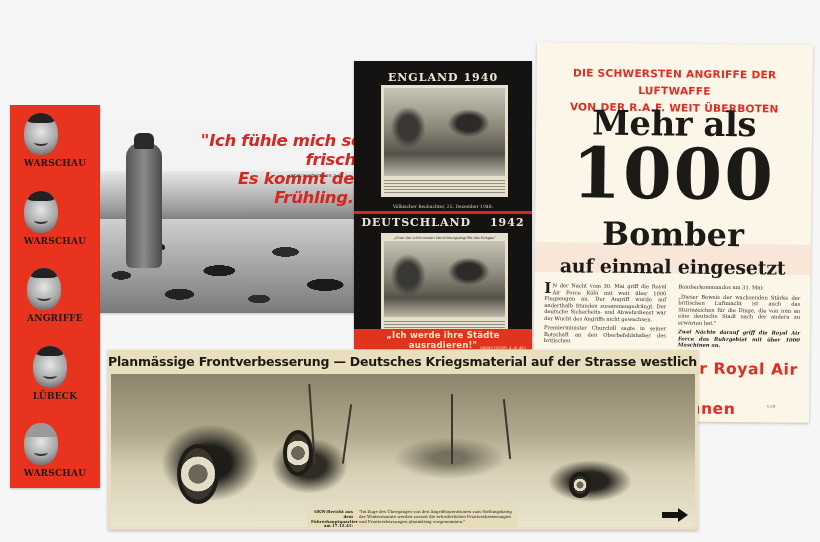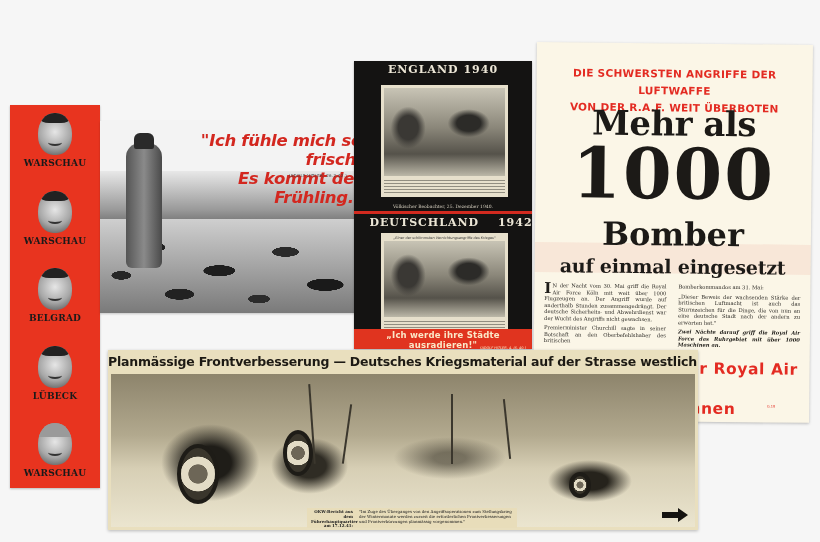--- a/index.html
+++ b/index.html
@@ -6,21 +6,21 @@
   html, body { width: 820px; height: 542px; overflow: hidden; }
   body { background: #f6f6f6; position: relative; font-family: "DejaVu Sans", sans-serif; }
 
   
   .strip {
     position: absolute; left: 10px; top: 105px; width: 90px; height: 383px;
     background: #e8341f; box-shadow: 0 1px 2px rgba(0,0,0,.25);
     display: flex; flex-direction: column; align-items: center; justify-content: space-between;
     padding: 8px 0 10px;
   }
-  .face-block { display: flex; flex-direction: column; align-items: center; }
+  .face-block { display: flex; flex-direction: column; }
   .face {
     width: 34px; height: 42px; border-radius: 48% 48% 45% 45%;
     background: radial-gradient(circle at 50% 45%, #e6e6e6 0%, #a7a7a7 55%, #4b4b4b 100%);
     position: relative; overflow: hidden;
   }
   .face::before { 
     content: ""; position: absolute; left: 2px; right: 2px; top: -4px; height: 14px;
     background: #222; border-radius: 50% 50% 30% 30%;
   }
   .face::after { 
@@ -74,41 +74,41 @@
 
   
   .compare {
     position: absolute; left: 354px; top: 61px; width: 178px; height: 288px;
     background: #141312; box-shadow: 0 1px 2px rgba(0,0,0,.3); overflow: hidden;
   }
   .compare .title {
     text-align: center; font-family: "DejaVu Serif", serif; font-weight: bold;
     color: #ece6d6; letter-spacing: 1px;
   }
-  .compare .t1 { position: absolute; top: 2px; left: 0; width: 100%; font-size: 11px; }
+  .compare .t1 { position: absolute; top: 10px; left: 0; width: 100%; font-size: 11px; }
   .compare .photo {
     position: absolute; left: 27px; width: 127px;
     background: #e7e0cc; padding: 3px;
   }
   .compare .photo .img {
     width: 100%;
     background:
       radial-gradient(ellipse 30px 20px at 70% 40%, #2c2b28 40%, transparent 70%),
       radial-gradient(ellipse 25px 30px at 20% 45%, #3a3834 40%, transparent 70%),
       linear-gradient(#c8c4b5 0%, #8b877a 45%, #55524a 75%, #bcb8a8 100%);
   }
   .compare .photo .cap { margin-top: 2px; height: 16px;
     background: repeating-linear-gradient(#e7e0cc 0 2px, #6d6a60 2px 3px); opacity:.7; }
   .compare .p1 { top: 24px; height: 112px; }
   .compare .p1 .img { height: 88px; }
   .compare .src { position: absolute; left: 0; width: 100%; text-align: center;
     font-family: "DejaVu Serif", serif; font-size: 4.5px; color: #d9d3c3; }
   .compare .s1 { top: 143px; }
   .compare .redline { position: absolute; top: 150px; left: 0; width: 100%; height: 3px; background: #d22a1f; }
-  .compare .t2 { position: absolute; top: 155px; left: 8px; width: 100%; font-size: 11px; word-spacing: 14px; }
+  .compare .t2 { position: absolute; top: 155px; left: 0; width: 100%; font-size: 11px; word-spacing: 14px; }
   .compare .p2 { top: 172px; height: 100px; }
   .compare .p2 .sub { font-size: 3.5px; font-style: italic; text-align: center; color: #333; height: 5px; }
   .compare .p2 .img { height: 76px; }
   .compare .red-banner {
     position: absolute; left: 0; top: 268px; width: 100%; height: 22px; background: #e0341f;
   }
   .compare .red-banner .q {
     position: absolute; left: 0; top: 1px; width: 100%; text-align: center;
     font-family: "DejaVu Sans", sans-serif; font-weight: bold; font-size: 8.5px; color: #fbe8c8;
     letter-spacing: .2px;
@@ -194,21 +194,21 @@
   <div class="face-block">
     <div class="face"></div>
     <div class="city">WARSCHAU</div>
   </div>
   <div class="face-block">
     <div class="face"></div>
     <div class="city">WARSCHAU</div>
   </div>
   <div class="face-block">
     <div class="face"></div>
-    <div class="city">BELGRAD</div>
+    <div class="city">ANGRIFFE</div>
   </div>
   <div class="face-block">
     <div class="face"></div>
     <div class="city">LÜBECK</div>
   </div>
   <div class="face-block">
     <div class="face cap"></div>
     <div class="city">WARSCHAU</div>
   </div>
 </div>

